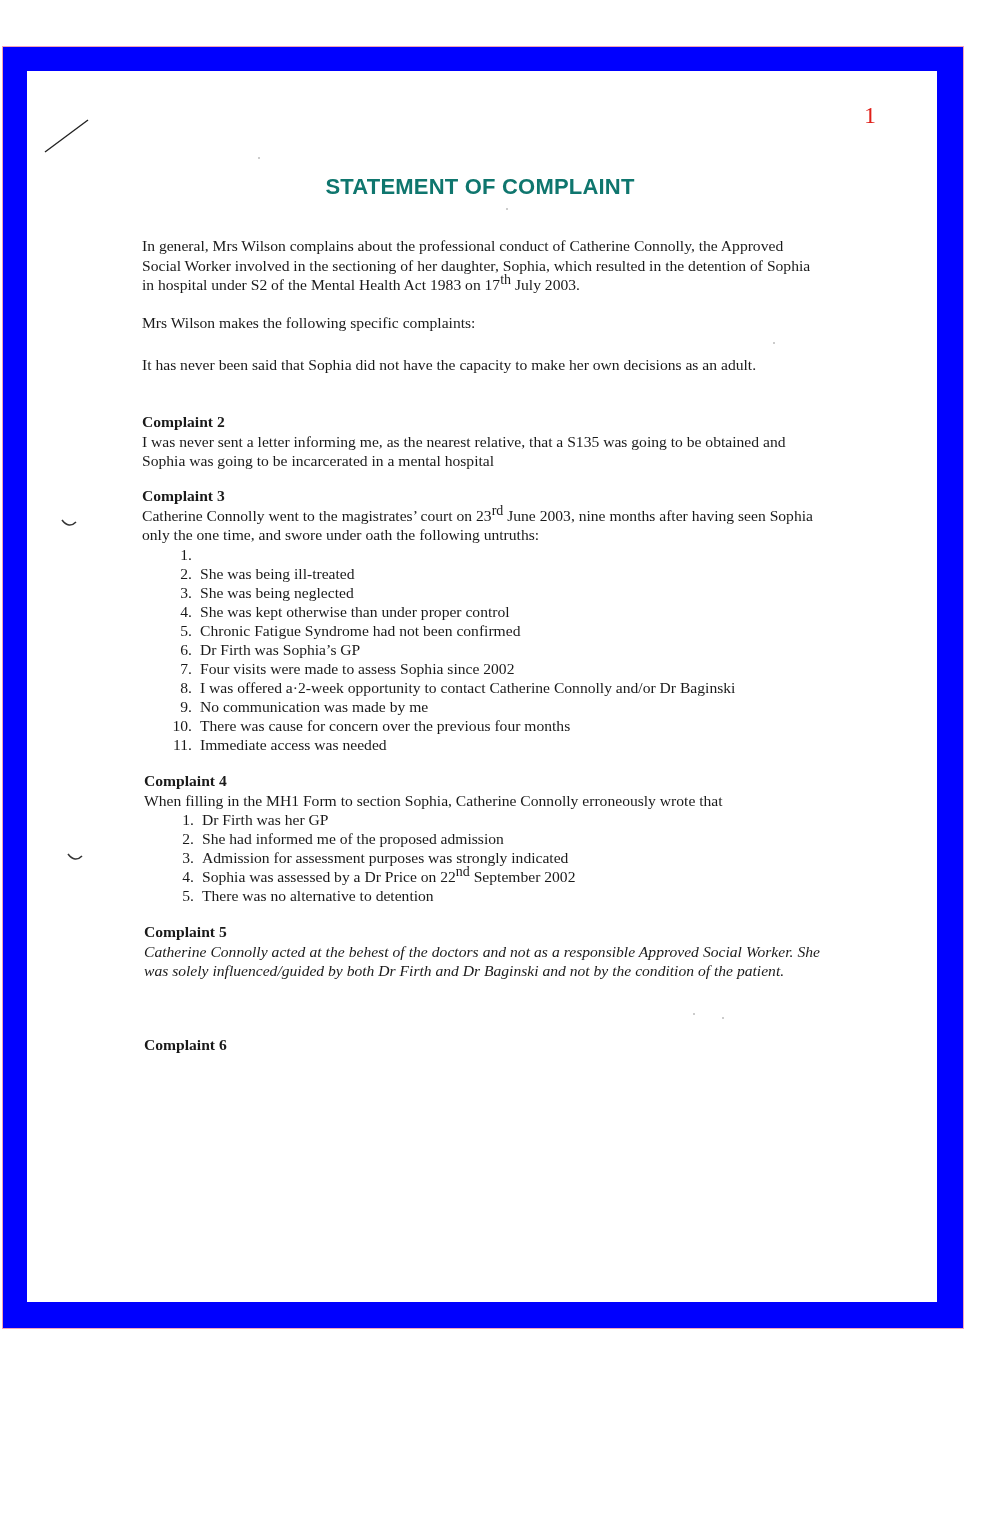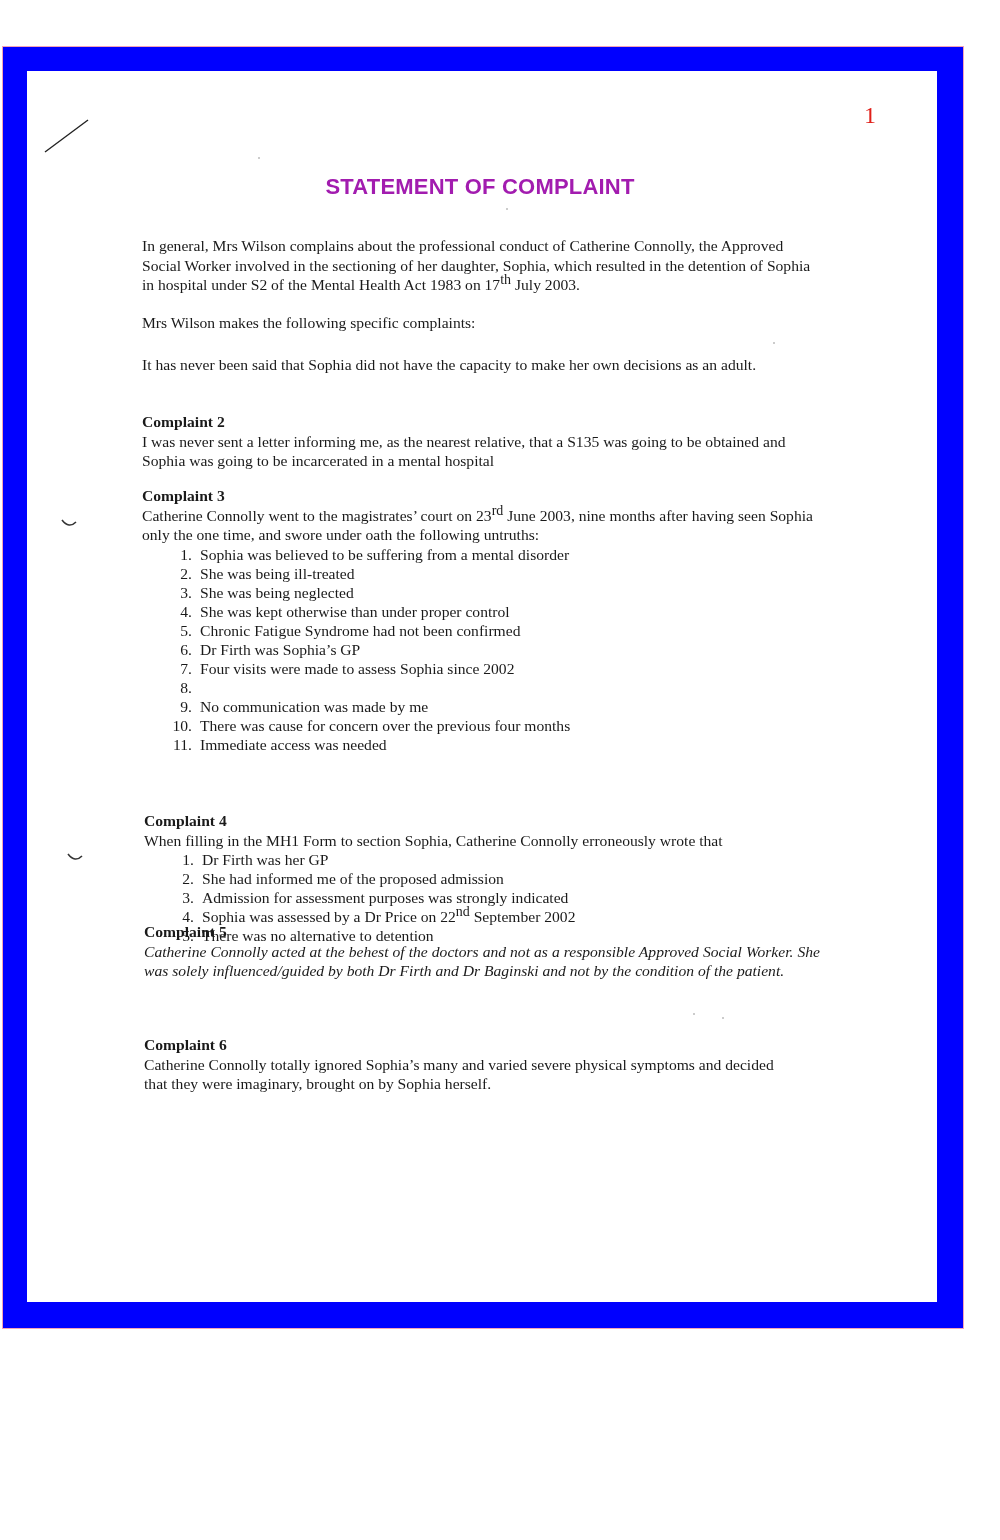--- a/index.html
+++ b/index.html
@@ -17,37 +17,37 @@
   }
   .page-number {
     position: absolute; left: 864px; top: 102px; font-size: 24px; color: #e0201a;
     font-family: "Liberation Serif", serif;
   }
   .slash-mark { position: absolute; left: 40px; top: 118px; }
   .punch { position: absolute; width: 18px; height: 10px; }
   .title {
     position: absolute; left: 0; width: 960px; top: 174px; text-align: center;
     font-family: "Liberation Sans", "DejaVu Sans", sans-serif; font-weight: bold;
-    font-size: 22px; letter-spacing: 0.2px; color: #a21caf;
+    font-size: 22px; letter-spacing: 0.2px; color: #0f766e;
   }
   .text { position: absolute; font-size: 15.6px; line-height: 19.5px; }
   .intro { left: 142px; top: 236px; width: 680px; }
   .intro2 { left: 142px; top: 313px; }
   sup { font-size: 14px; line-height: 0; vertical-align: super; }
   .heading { font-weight: bold; display: block; }
   .para { display: block; }
   .justify { text-align: justify; text-align-last: left; font-style: italic; }
   ol.list { margin: 0; padding: 0; list-style: none; }
   ol.list li { display: flex; line-height: 19px; }
   ol.list li .num { width: 26px; text-align: right; padding-right: 8px; flex: none; }
   .c1 { left: 142px; top: 355px; width: 690px; }
   .c2 { left: 142px; top: 412px; width: 690px; }
   .c3 { left: 142px; top: 486px; width: 690px; }
   .c3 ol.list { margin-left: 24px; margin-top: 0; }
-  .c4 { left: 144px; top: 771px; width: 690px; margin-top: 40px; }
+  .c4 { left: 144px; top: 771px; width: 690px; }
   .c4 ol.list { margin-left: 24px; }
   .c5 { left: 144px; top: 922px; width: 676px; }
   .c6 { left: 144px; top: 1035px; width: 690px; }
   .c7 { left: 144px; top: 1111px; width: 690px; }
   .speck { position: absolute; width: 2px; height: 2px; background: #bbb; border-radius: 1px; }
 </style>
 </head>
 <body>
 
 <div class="frame"></div>
@@ -84,21 +84,20 @@
   <span class="heading">Complaint 2</span>
   <span class="para">I was never sent a letter informing me, as the nearest relative, that a S135 was going to be obtained and Sophia was going to be incarcerated in a mental hospital</span>
 </div>
 
 <div class="text c3">
   <span class="heading">Complaint 3</span>
   <span class="para"><span>Catherine Connolly went to the magistrates’ court on 23</span><sup>rd</sup><span> June 2003, nine months after having seen Sophia only the one time, and swore under oath the following untruths:</span></span>
   <ol class="list">
     <li>
         <span class="num">1.</span>
-        <span>Sophia was believed to be suffering from a mental disorder</span>
       </li>
     <li>
         <span class="num">2.</span>
         <span>She was being ill-treated</span>
       </li>
     <li>
         <span class="num">3.</span>
         <span>She was being neglected</span>
       </li>
     <li>
@@ -112,20 +111,21 @@
     <li>
         <span class="num">6.</span>
         <span>Dr Firth was Sophia’s GP</span>
       </li>
     <li>
         <span class="num">7.</span>
         <span>Four visits were made to assess Sophia since 2002</span>
       </li>
     <li>
         <span class="num">8.</span>
+        <span>I was offered a·2-week opportunity to contact Catherine Connolly and/or Dr Baginski</span>
       </li>
     <li>
         <span class="num">9.</span>
         <span>No communication was made by me</span>
       </li>
     <li>
         <span class="num">10.</span>
         <span>There was cause for concern over the previous four months</span>
       </li>
     <li>
@@ -162,17 +162,16 @@
   </ol>
 </div>
 
 <div class="text c5">
   <span class="heading">Complaint 5</span>
   <span class="para justify">Catherine Connolly acted at the behest of the doctors and not as a responsible Approved Social Worker. She was solely influenced/guided by both Dr Firth and Dr Baginski and not by the condition of the patient.</span>
 </div>
 
 <div class="text c6">
   <span class="heading">Complaint 6</span>
-  <span class="para" style="width:630px">Catherine Connolly totally ignored Sophia’s many and varied severe physical symptoms and decided that they were imaginary, brought on by Sophia herself.</span>
 </div>
 
 <div class="text c7">
 </div>
 
 </body></html>

